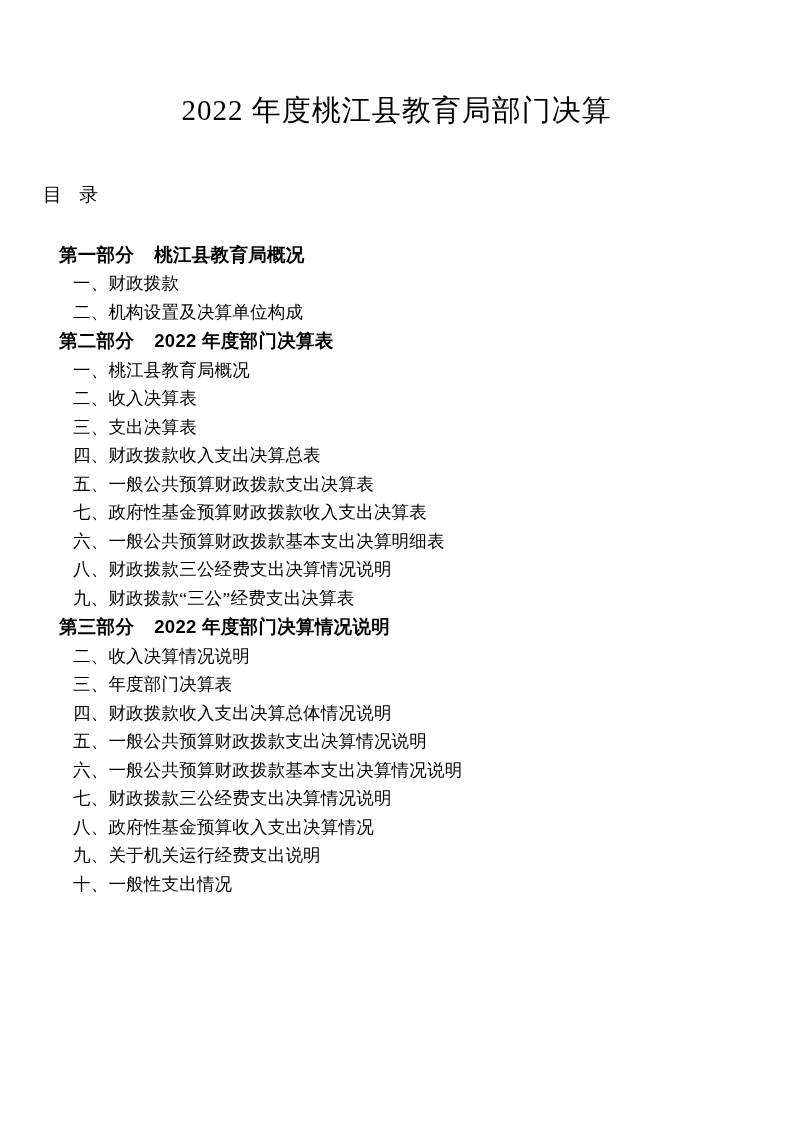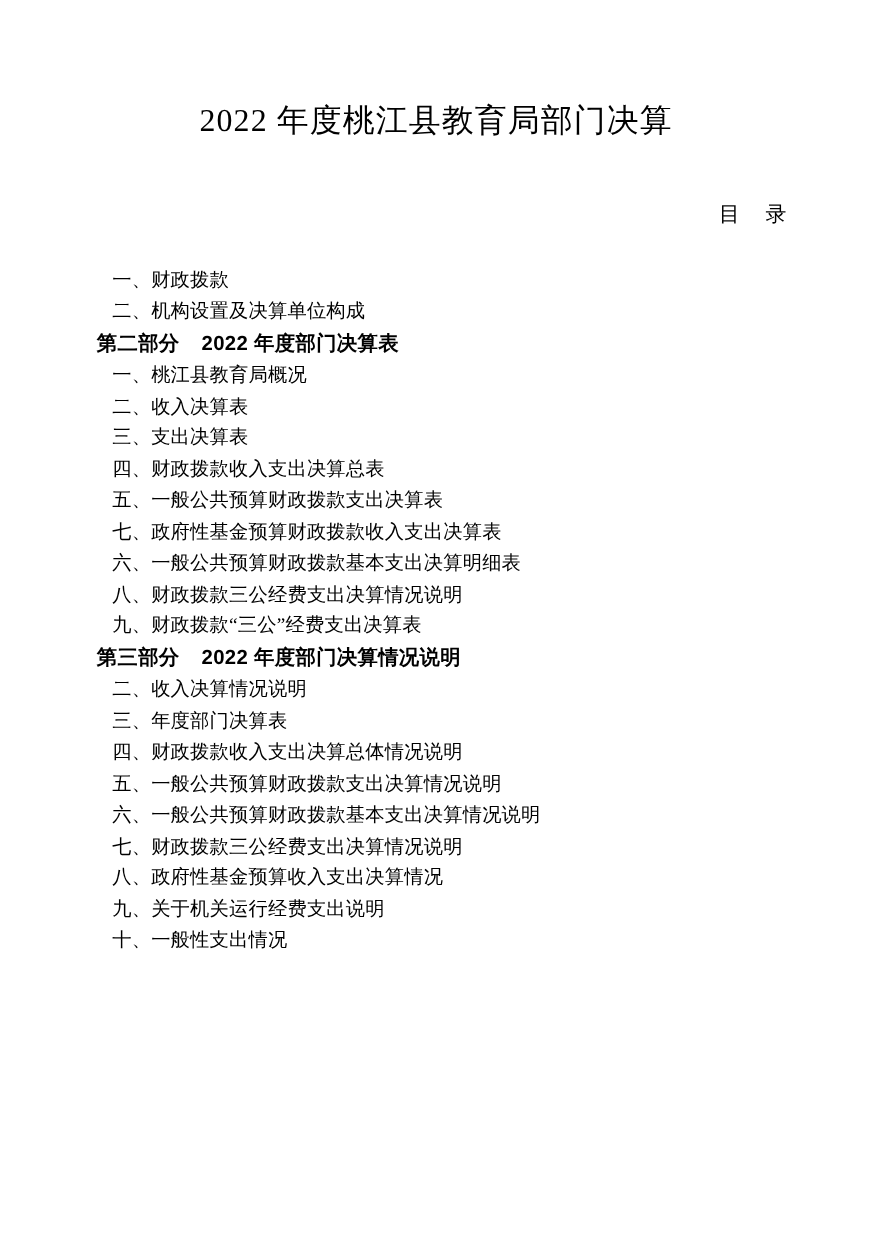--- a/index.html
+++ b/index.html
@@ -12,41 +12,41 @@
     height: 1122px;
     font-family: "Liberation Serif", "DejaVu Serif", serif;
     color: #000000;
     position: relative;
     overflow: hidden;
   }
   .page {
     box-sizing: border-box;
     width: 793px;
     height: 1122px;
-    padding: 0 72px;
+    padding: 0 43px;
     position: relative;
   }
   .doc-title {
     text-align: center;
     font-size: 29px;
     font-weight: 400;
     letter-spacing: 1px;
     margin: 0;
     padding-top: 92px;
     line-height: 1.3;
     font-family: "Liberation Serif", "DejaVu Serif", serif;
   }
   .toc-heading {
-    text-align: right;
+    text-align: left;
     font-size: 19px;
     font-weight: 400;
     letter-spacing: 6px;
     margin: 0;
     padding-top: 52px;
-    font-family: Liberation Mono, monospace;
+    font-family: Liberation Sans, sans-serif;
   }
   .toc {
     margin-top: 38px;
     padding-left: 16px;
   }
   .toc-part {
     font-size: 18.5px;
     font-weight: bold;
     line-height: 1.0;
     margin: 0 0 11px 0;
@@ -73,20 +73,23 @@
 <body>
 
 <div class="page">
 
   <h1 class="doc-title">2022 年度桃江县教育局部门决算</h1>
 
   <div class="toc-heading">目 录</div>
 
   <div class="toc">
 
+    <div class="toc-part">
+      <span>第一部分</span><span class="part-gap"></span><span>桃江县教育局概况</span>
+    </div>
     <div class="toc-item">一、财政拨款</div>
     <div class="toc-item">二、机构设置及决算单位构成</div>
 
     <div class="toc-part">
       <span>第二部分</span><span class="part-gap"></span><span>2022 年度部门决算表</span>
     </div>
     <div class="toc-item">一、桃江县教育局概况</div>
     <div class="toc-item">二、收入决算表</div>
     <div class="toc-item">三、支出决算表</div>
     <div class="toc-item">四、财政拨款收入支出决算总表</div>

